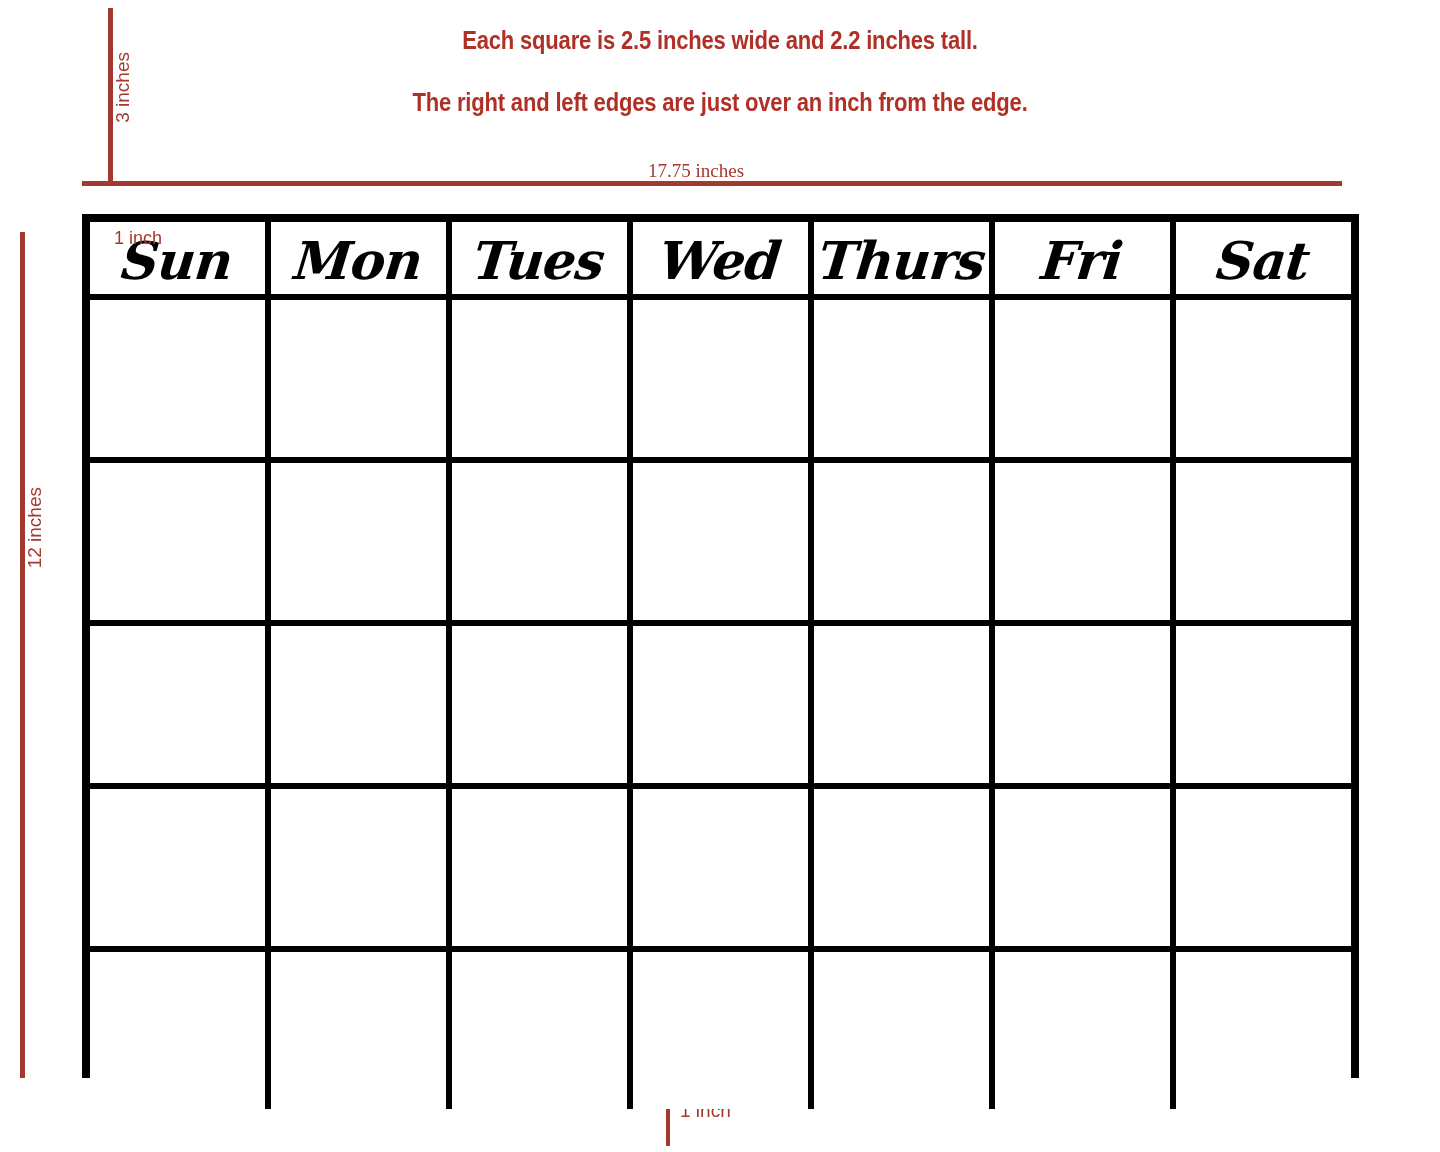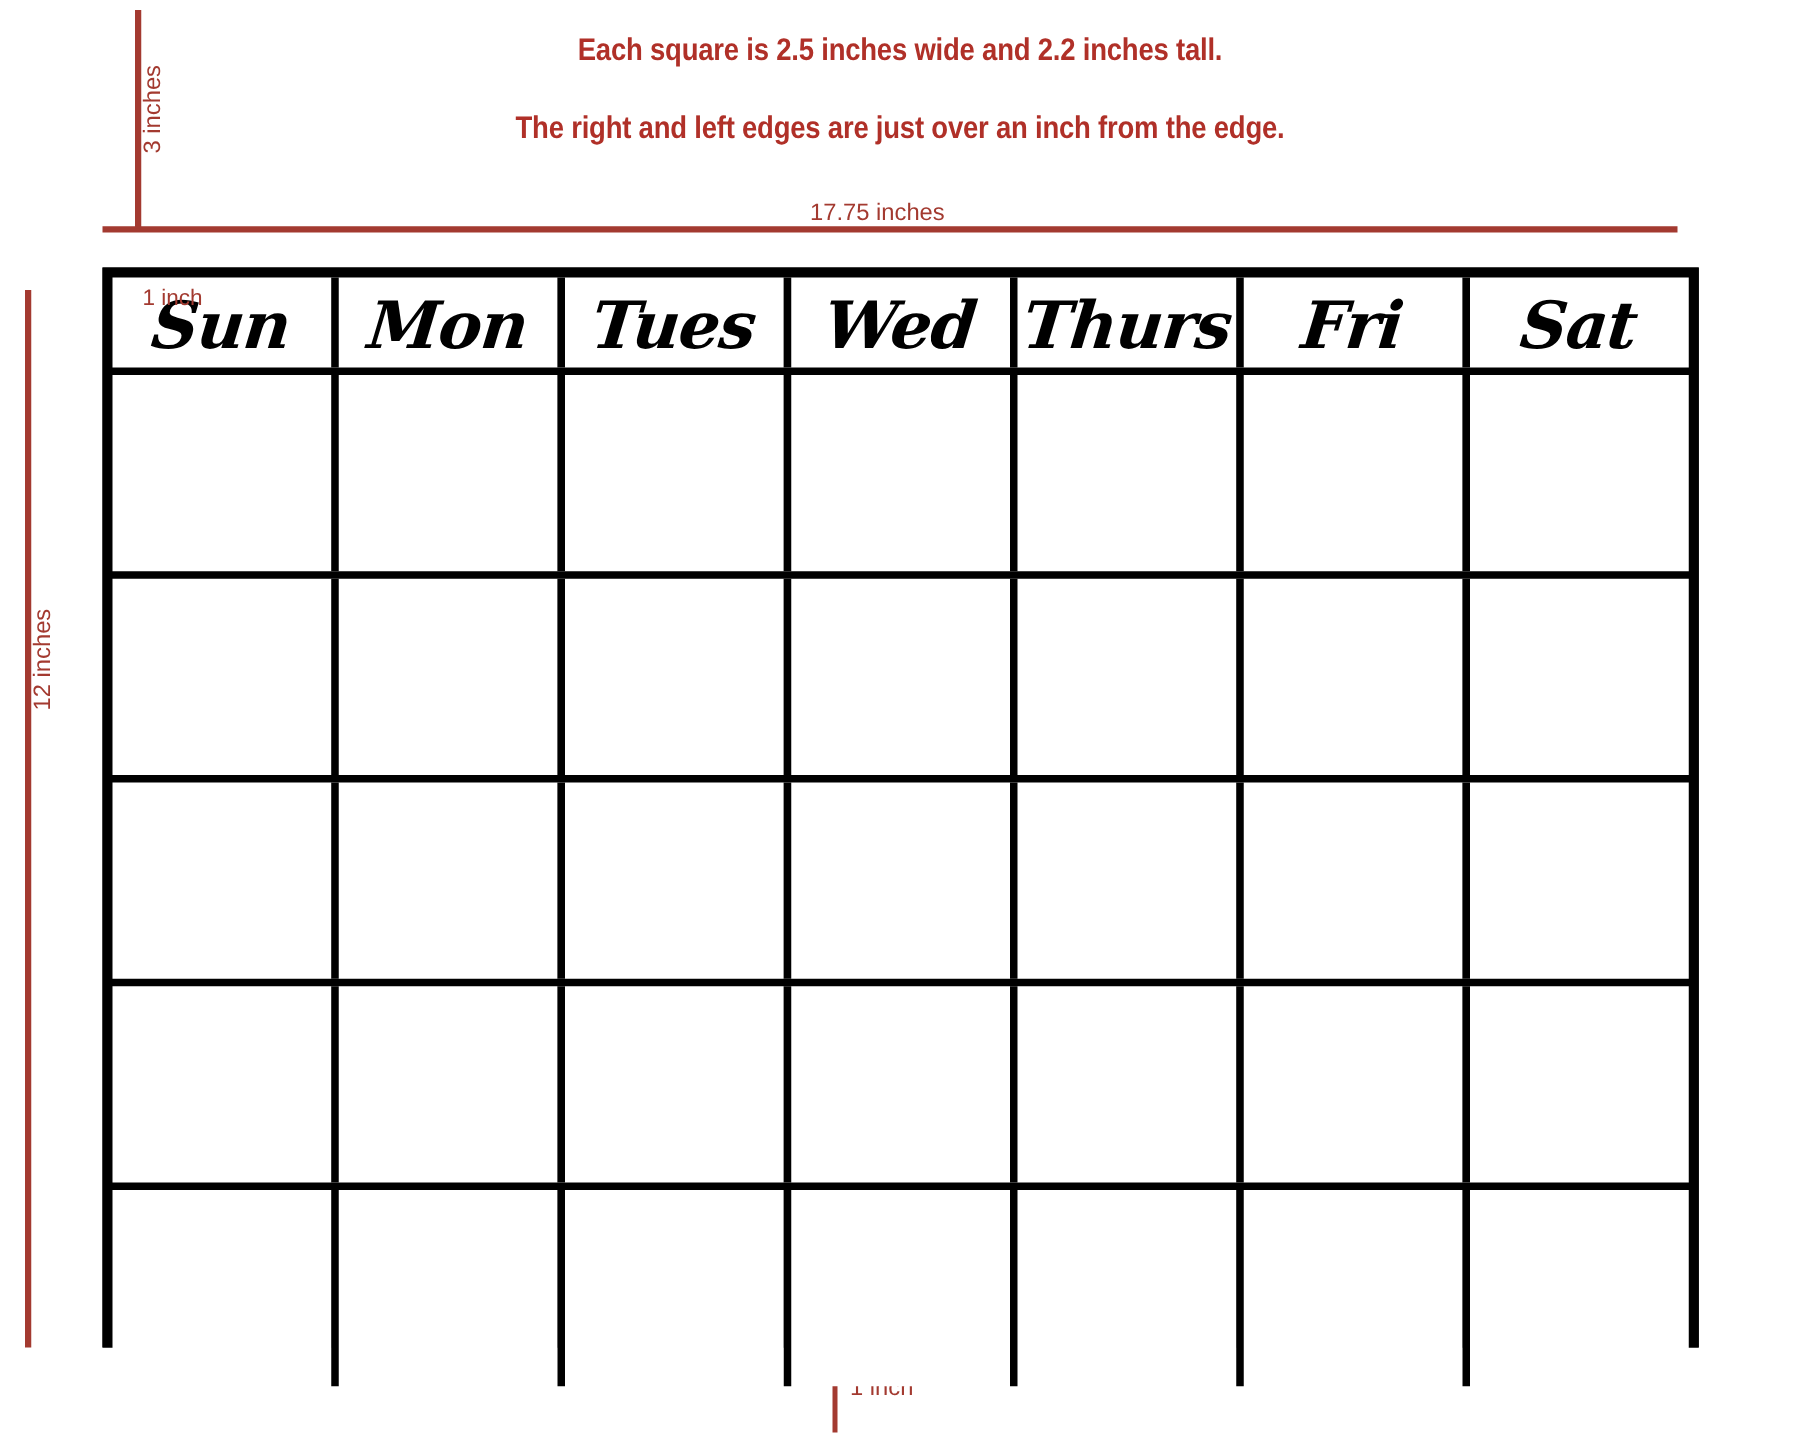--- a/index.html
+++ b/index.html
@@ -82,20 +82,21 @@
   .ruler-label {
     position: absolute;
     color: #A33A30;
     font-family: "Liberation Sans", sans-serif;
     font-size: 19px;
     white-space: nowrap;
   }
   #label-17-75-inches {
     left: 648px;
     top: 160px;
+    font-family: Liberation Serif, serif;
   }
   #label-3-inches {
     left: 112px;
     top: 52px;
     transform-origin: 0 0;
     transform: rotate(-90deg) translateX(-100%);
   }
   #label-12-inches {
     left: 24px;
     top: 487px;

